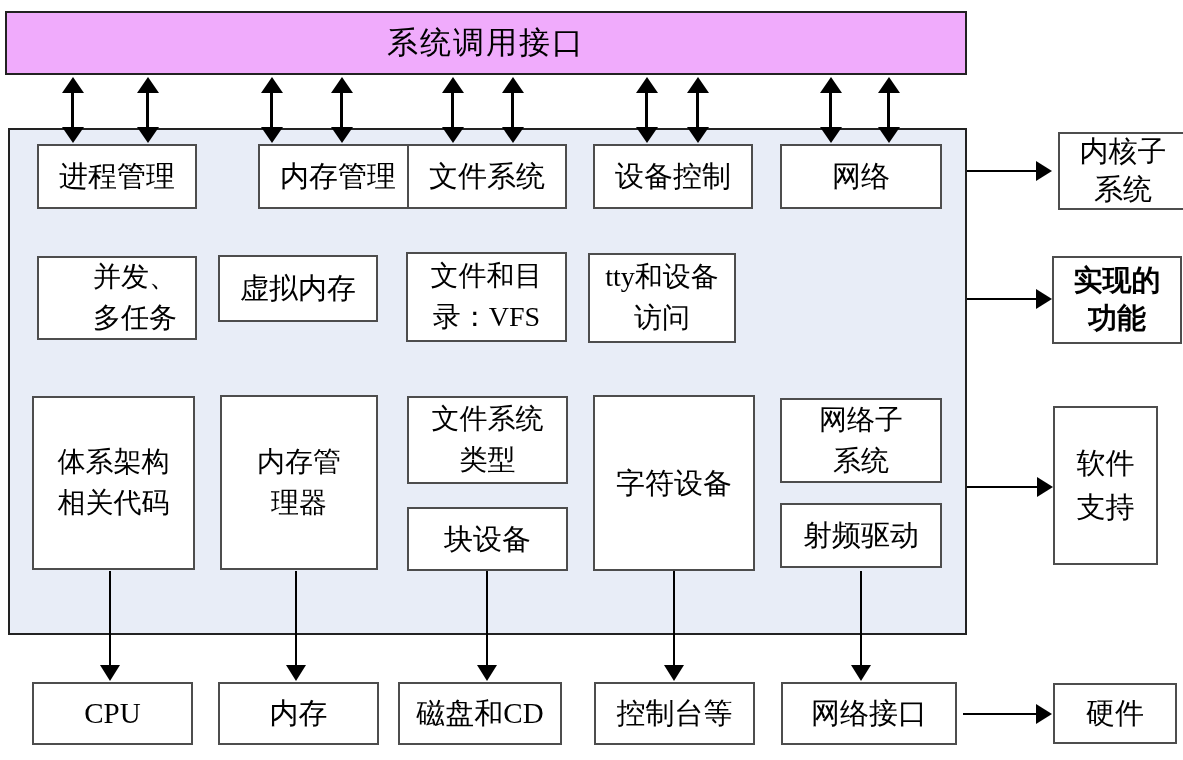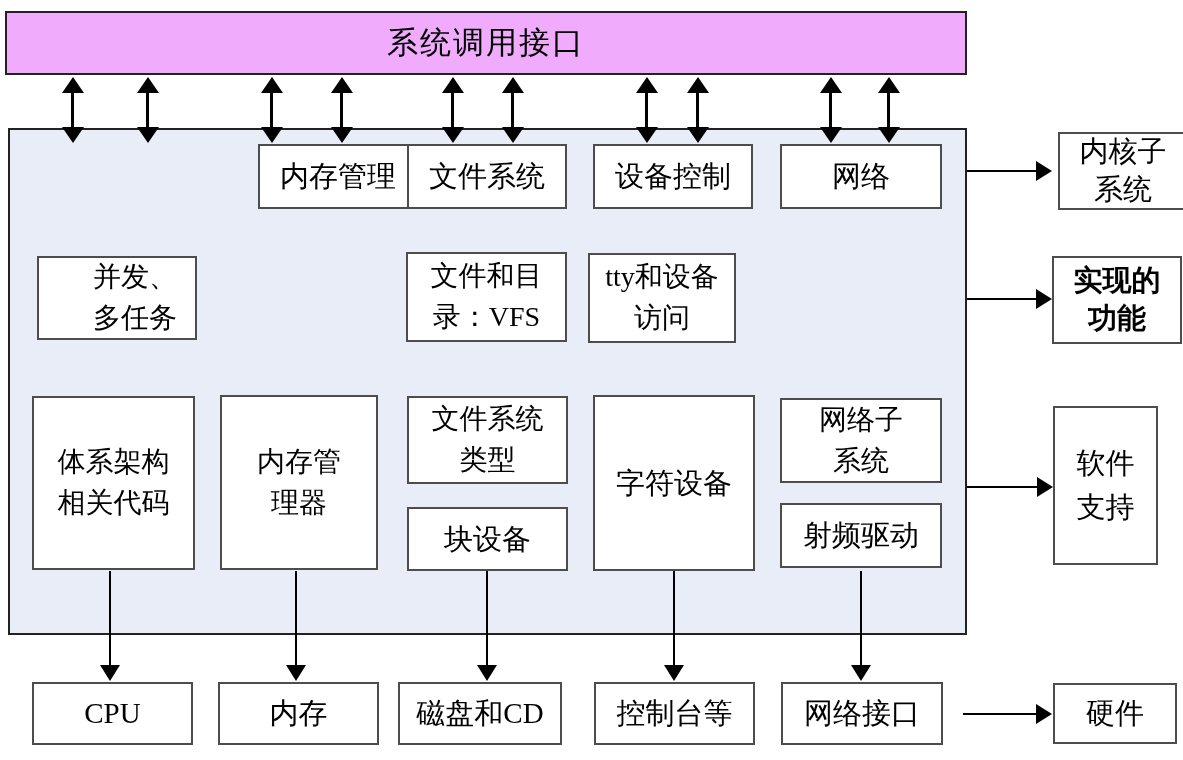--- a/index.html
+++ b/index.html
@@ -92,27 +92,29 @@
       <span class="vh-up"></span>
       <span class="vshaft"></span>
       <span class="vh-down"></span>
     </div>
   <div class="varrow" style="left:878px;top:77px;">
       <span class="vh-up"></span>
       <span class="vshaft"></span>
       <span class="vh-down"></span>
     </div>
 
+  <div class="box" style="left:37px;top:144px;width:160px;height:65px;">进程管理</div>
   <div class="box" style="left:218px;top:144px;width:160px;height:65px;margin-left:40px;">内存管理</div>
   <div class="box" style="left:407px;top:144px;width:160px;height:65px;">文件系统</div>
   <div class="box" style="left:593px;top:144px;width:160px;height:65px;">设备控制</div>
   <div class="box" style="left:780px;top:144px;width:162px;height:65px;">网络</div>
 
   <div class="box small" style="left:37px;top:256px;width:160px;height:84px;padding-left:36px;">并发、
 多任务</div>
+  <div class="box" style="left:218px;top:255px;width:160px;height:67px;">虚拟内存</div>
   <div class="box small" style="left:406px;top:252px;width:161px;height:90px;">文件和目
 录：VFS</div>
   <div class="box small" style="left:588px;top:253px;width:148px;height:90px;">tty和设备
 访问</div>
 
   <div class="box small" style="left:32px;top:396px;width:163px;height:174px;">体系架构
 相关代码</div>
   <div class="box small" style="left:220px;top:395px;width:158px;height:175px;">内存管
 理器</div>
   <div class="box small" style="left:407px;top:396px;width:161px;height:88px;">文件系统
@@ -141,21 +143,21 @@
     </div>
   <div class="darrow" style="left:851px;top:571px;">
       <span class="dshaft"></span>
       <span class="dhead"></span>
     </div>
 
   <div class="box" style="left:32px;top:682px;width:161px;height:63px;">CPU</div>
   <div class="box" style="left:218px;top:682px;width:161px;height:63px;">内存</div>
   <div class="box" style="left:398px;top:682px;width:164px;height:63px;">磁盘和CD</div>
   <div class="box" style="left:594px;top:682px;width:161px;height:63px;">控制台等</div>
-  <div class="box" style="left:781px;top:682px;width:162px;height:63px;">网络接口</div>
+  <div class="box" style="left:781px;top:682px;width:176px;height:63px;">网络接口</div>
 
   <div class="box" style="left:1058px;top:132px;width:130px;height:78px;line-height:1.3;">内核子
 系统</div>
   <div class="box" style="left:1052px;top:256px;width:130px;height:88px;line-height:1.3;font-weight:bold;">实现的
 功能</div>
   <div class="box" style="left:1053px;top:406px;width:105px;height:159px;line-height:1.5;">软件
 支持</div>
   <div class="box" style="left:1053px;top:683px;width:124px;height:61px;">硬件</div>
 
   <div class="rarrow" style="left:967px;top:161px;width:85px;">

